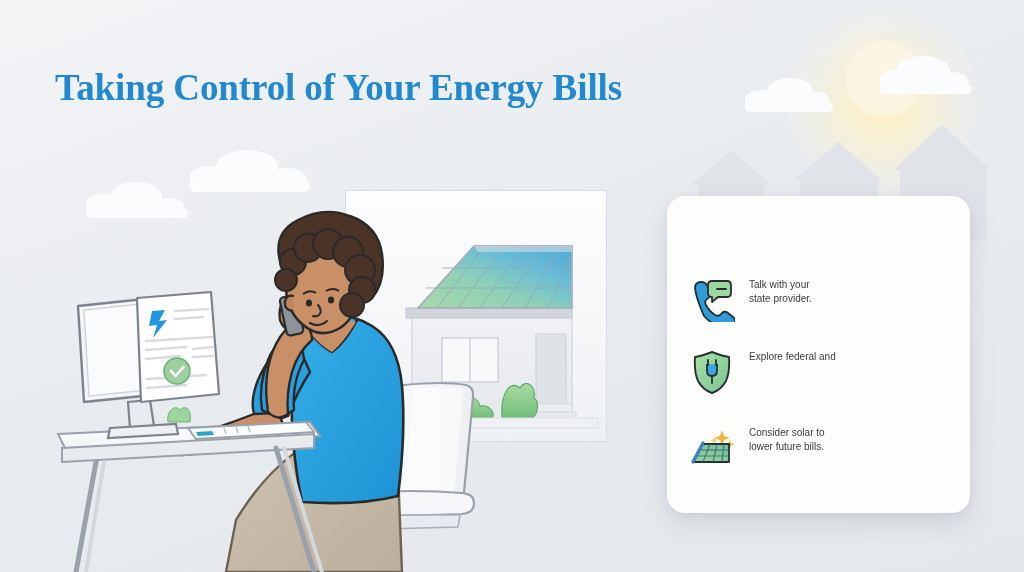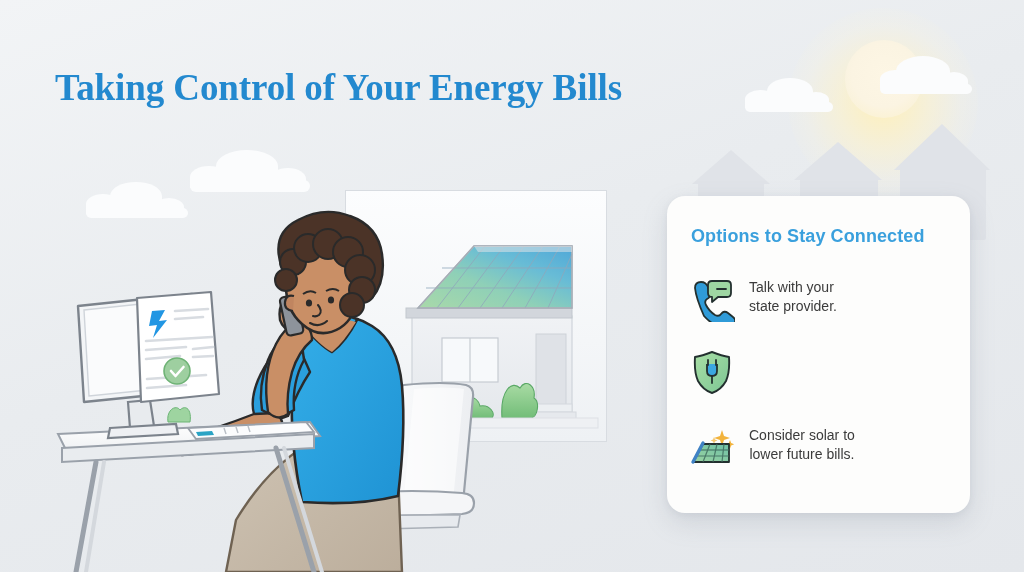--- a/index.html
+++ b/index.html
@@ -36,21 +36,21 @@
   .house{position:absolute;left:400px;top:232px;width:200px;height:208px;}
 
   
   .card{position:absolute;left:667px;top:196px;width:303px;height:317px;
     background:#fdfdfc;border-radius:18px;
     box-shadow:0 10px 26px rgba(120,130,145,.20), 0 2px 6px rgba(120,130,145,.10);}
   .card-title{position:absolute;left:24px;top:30px;font-size:18px;font-weight:700;color:#3aa0dd;
     letter-spacing:.1px;white-space:nowrap;}
   .opt{position:absolute;left:22px;width:262px;display:flex;align-items:flex-start;gap:14px;}
   .opt .ic{flex:0 0 46px;width:46px;height:46px;position:relative;}
-  .opt .tx{font-size:14px;line-height:1.38;color:#3b3b3b;padding-top:2px;}
+  .opt .tx{font-size:10px;line-height:1.38;color:#3b3b3b;padding-top:2px;}
 
   
   .page-title{position:absolute;left:55px;top:66px;font-family:"Liberation Serif",serif;
     font-size:37px;font-weight:700;color:#2389cf;letter-spacing:-.1px;white-space:nowrap;}
 
   
   .scene{position:absolute;left:0;top:0;width:1024px;height:572px;pointer-events:none;}
 </style>
 </head>
 <body>
@@ -293,21 +293,20 @@
 
         <circle cx="177" cy="371" r="13" fill="#9ecfa0" stroke="#6fb376" stroke-width="1.6"></circle>
         <path d="M171 371 l4.5 5 l8 -9" fill="none" stroke="#ffffff" stroke-width="2.6" stroke-linecap="round" stroke-linejoin="round"></path>
       </g>
     </g>
   </svg>
 
   <div class="page-title">Taking Control of Your Energy Bills</div>
 
   <div class="card">
-    <div class="card-title">Options to Stay Connected</div>
 
     <div class="opt" style="top:80px;">
       <div class="ic">
         <svg viewBox="0 0 46 46" width="46" height="46">
           <path d="M6 12 q0 -6 6 -6 q5 0 7 5 l2 6 q1 4 -3 6 q-3 2 -1 6 q3 6 9 10 q4 2 6 -1 q3 -4 7 -1 l5 4 q4 3 1 7 q-4 5 -10 4 q-11 -2 -20 -12 Q7 22 6 12 Z" fill="#2f9bd8" stroke="#23302f" stroke-width="1.8" stroke-linejoin="round"></path>
           <path d="M23 5 l15 0 q4 0 4 4 l0 8 q0 4 -4 4 l-9 0 l-6 5 l0 -5 q-4 0 -4 -4 l0 -8 q0 -4 4 -4 Z" fill="#9ed6a2" stroke="#23302f" stroke-width="1.8" stroke-linejoin="round"></path>
           <line x1="28" y1="13" x2="37" y2="13" stroke="#23302f" stroke-width="1.8" stroke-linecap="round"></line>
         </svg>
       </div>
       <div class="tx">
@@ -326,24 +325,25 @@
             </linearGradient>
           </defs>
           <path d="M23 4 q10 4 17 5 q1 15 -3 24 q-5 9 -14 12 q-9 -3 -14 -12 q-4 -9 -3 -24 q7 -1 17 -5 Z" fill="url(#shg)" stroke="#23302f" stroke-width="1.9" stroke-linejoin="round"></path>
           <path d="M18 16 l0 7 q0 5 5 5 q5 0 5 -5 l0 -7" fill="#3ba7e0" stroke="#23302f" stroke-width="1.8" stroke-linejoin="round"></path>
           <line x1="19" y1="12" x2="19" y2="17" stroke="#23302f" stroke-width="1.8" stroke-linecap="round"></line>
           <line x1="27" y1="12" x2="27" y2="17" stroke="#23302f" stroke-width="1.8" stroke-linecap="round"></line>
           <path d="M23 28 l0 7" fill="none" stroke="#23302f" stroke-width="1.8" stroke-linecap="round"></path>
         </svg>
       </div>
       <div class="tx">
+        <div>Explore federal and</div>
       </div>
     </div>
 
-    <div class="opt" style="top:228px;text-align:center;">
+    <div class="opt" style="top:228px;">
       <div class="ic">
         <svg viewBox="0 0 46 46" width="46" height="46">
           <defs>
             <linearGradient id="solg" x1="0" y1="1" x2="1" y2="0">
               <stop offset="0%" stop-color="#9ad3a0"></stop>
                 <stop offset="100%" stop-color="#6fc0a6"></stop>
             </linearGradient>
           </defs>
 
           <path d="M33 6 l2 6 l6 2 l-6 2 l-2 6 l-2 -6 l-6 -2 l6 -2 Z" fill="#f2b33c"></path>

